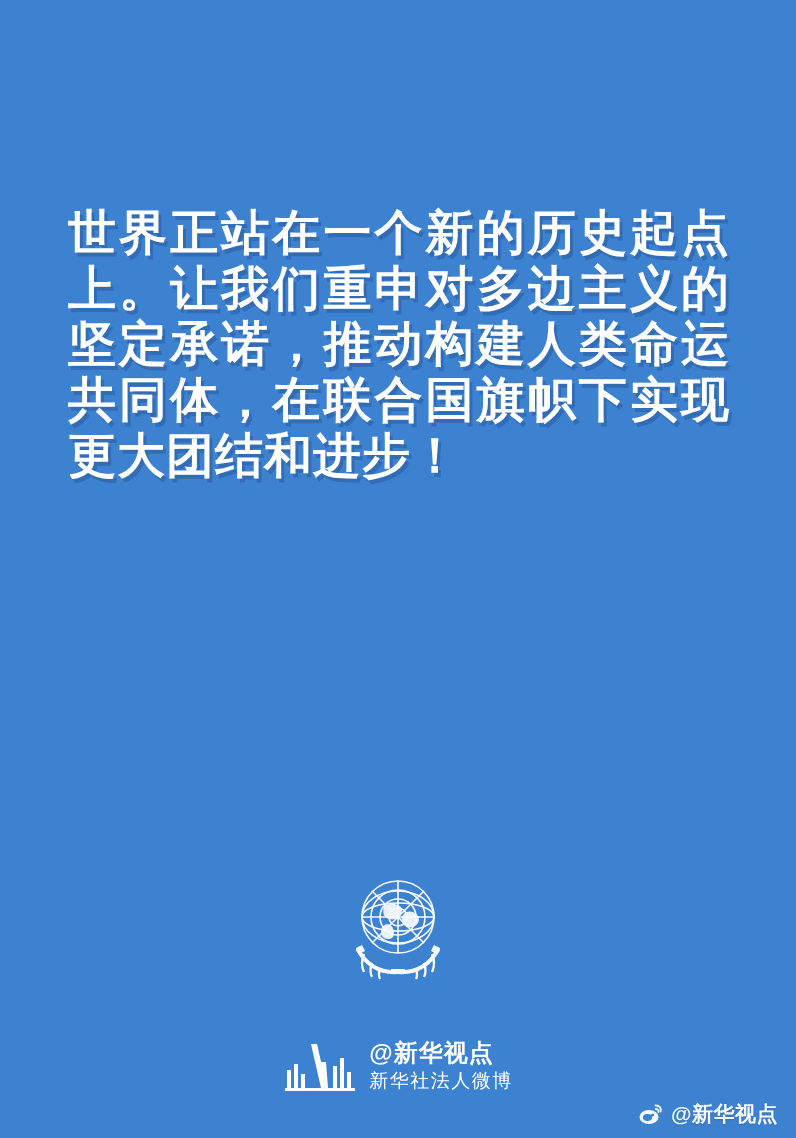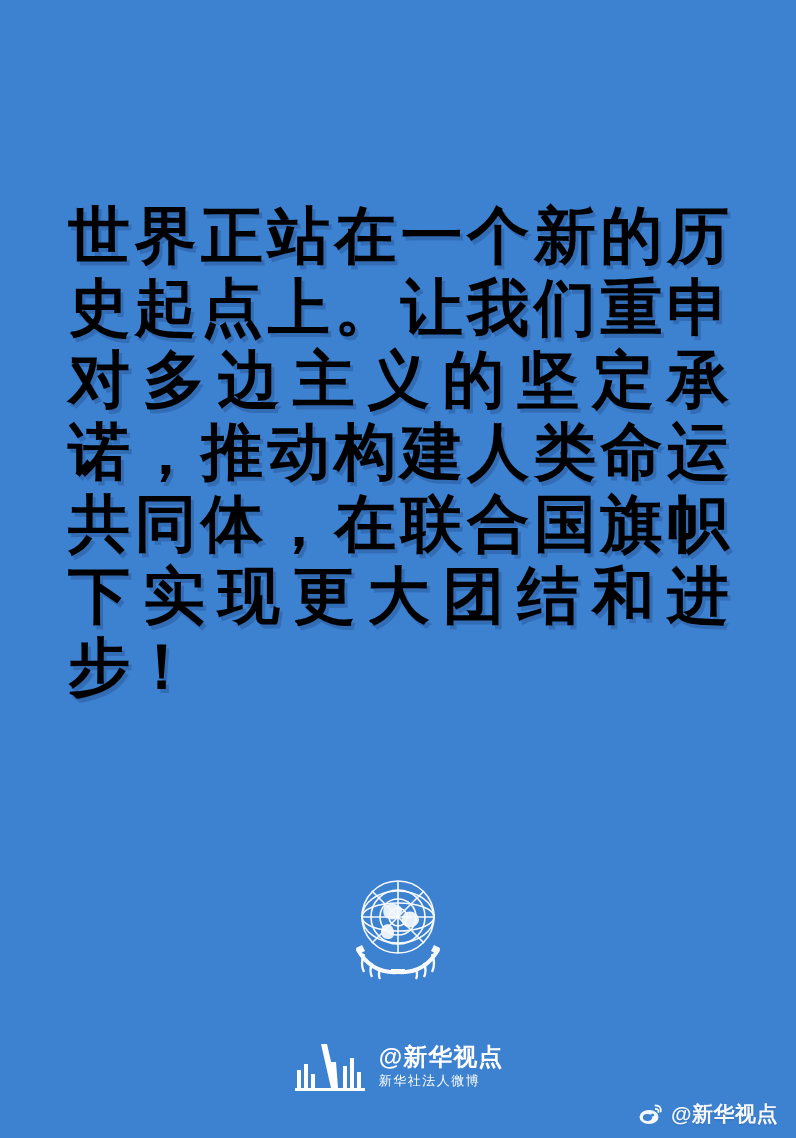--- a/index.html
+++ b/index.html
@@ -19,26 +19,26 @@
     inset: 0;
     background: #3d81d1;
     display: flex;
     flex-direction: column;
   }
   .quote-block {
     margin-top: 205px;
     padding: 0 66px 0 68px;
   }
   .quote-text {
-    font-family: Liberation Mono, monospace;
+    font-family: Liberation Sans, sans-serif;
     font-weight: bold;
-    font-size: 62px;
+    font-size: 48px;
     line-height: 1.16;
     letter-spacing: 1px;
-    color: #000000;
+    color: #ffffff;
     text-shadow: 3px 4px 0 rgba(30, 70, 125, 0.35);
     white-space: pre-wrap;
     text-align: justify;
     text-justify: inter-character;
   }
   .emblem-wrap {
     position: absolute;
     top: 862px;
     left: 0;
     right: 0;
@@ -71,21 +71,21 @@
     line-height: 1.1;
   }
   .brand-main {
     color: #ffffff;
     font-size: 24px;
     font-weight: bold;
     letter-spacing: 1px;
   }
   .brand-sub {
     color: #ffffff;
-    font-size: 13px;
+    font-size: 19px;
     letter-spacing: 1.5px;
     margin-top: 4px;
   }
   .watermark {
     position: absolute;
     right: 18px;
     bottom: 10px;
     display: flex;
     align-items: center;
     gap: 7px;

